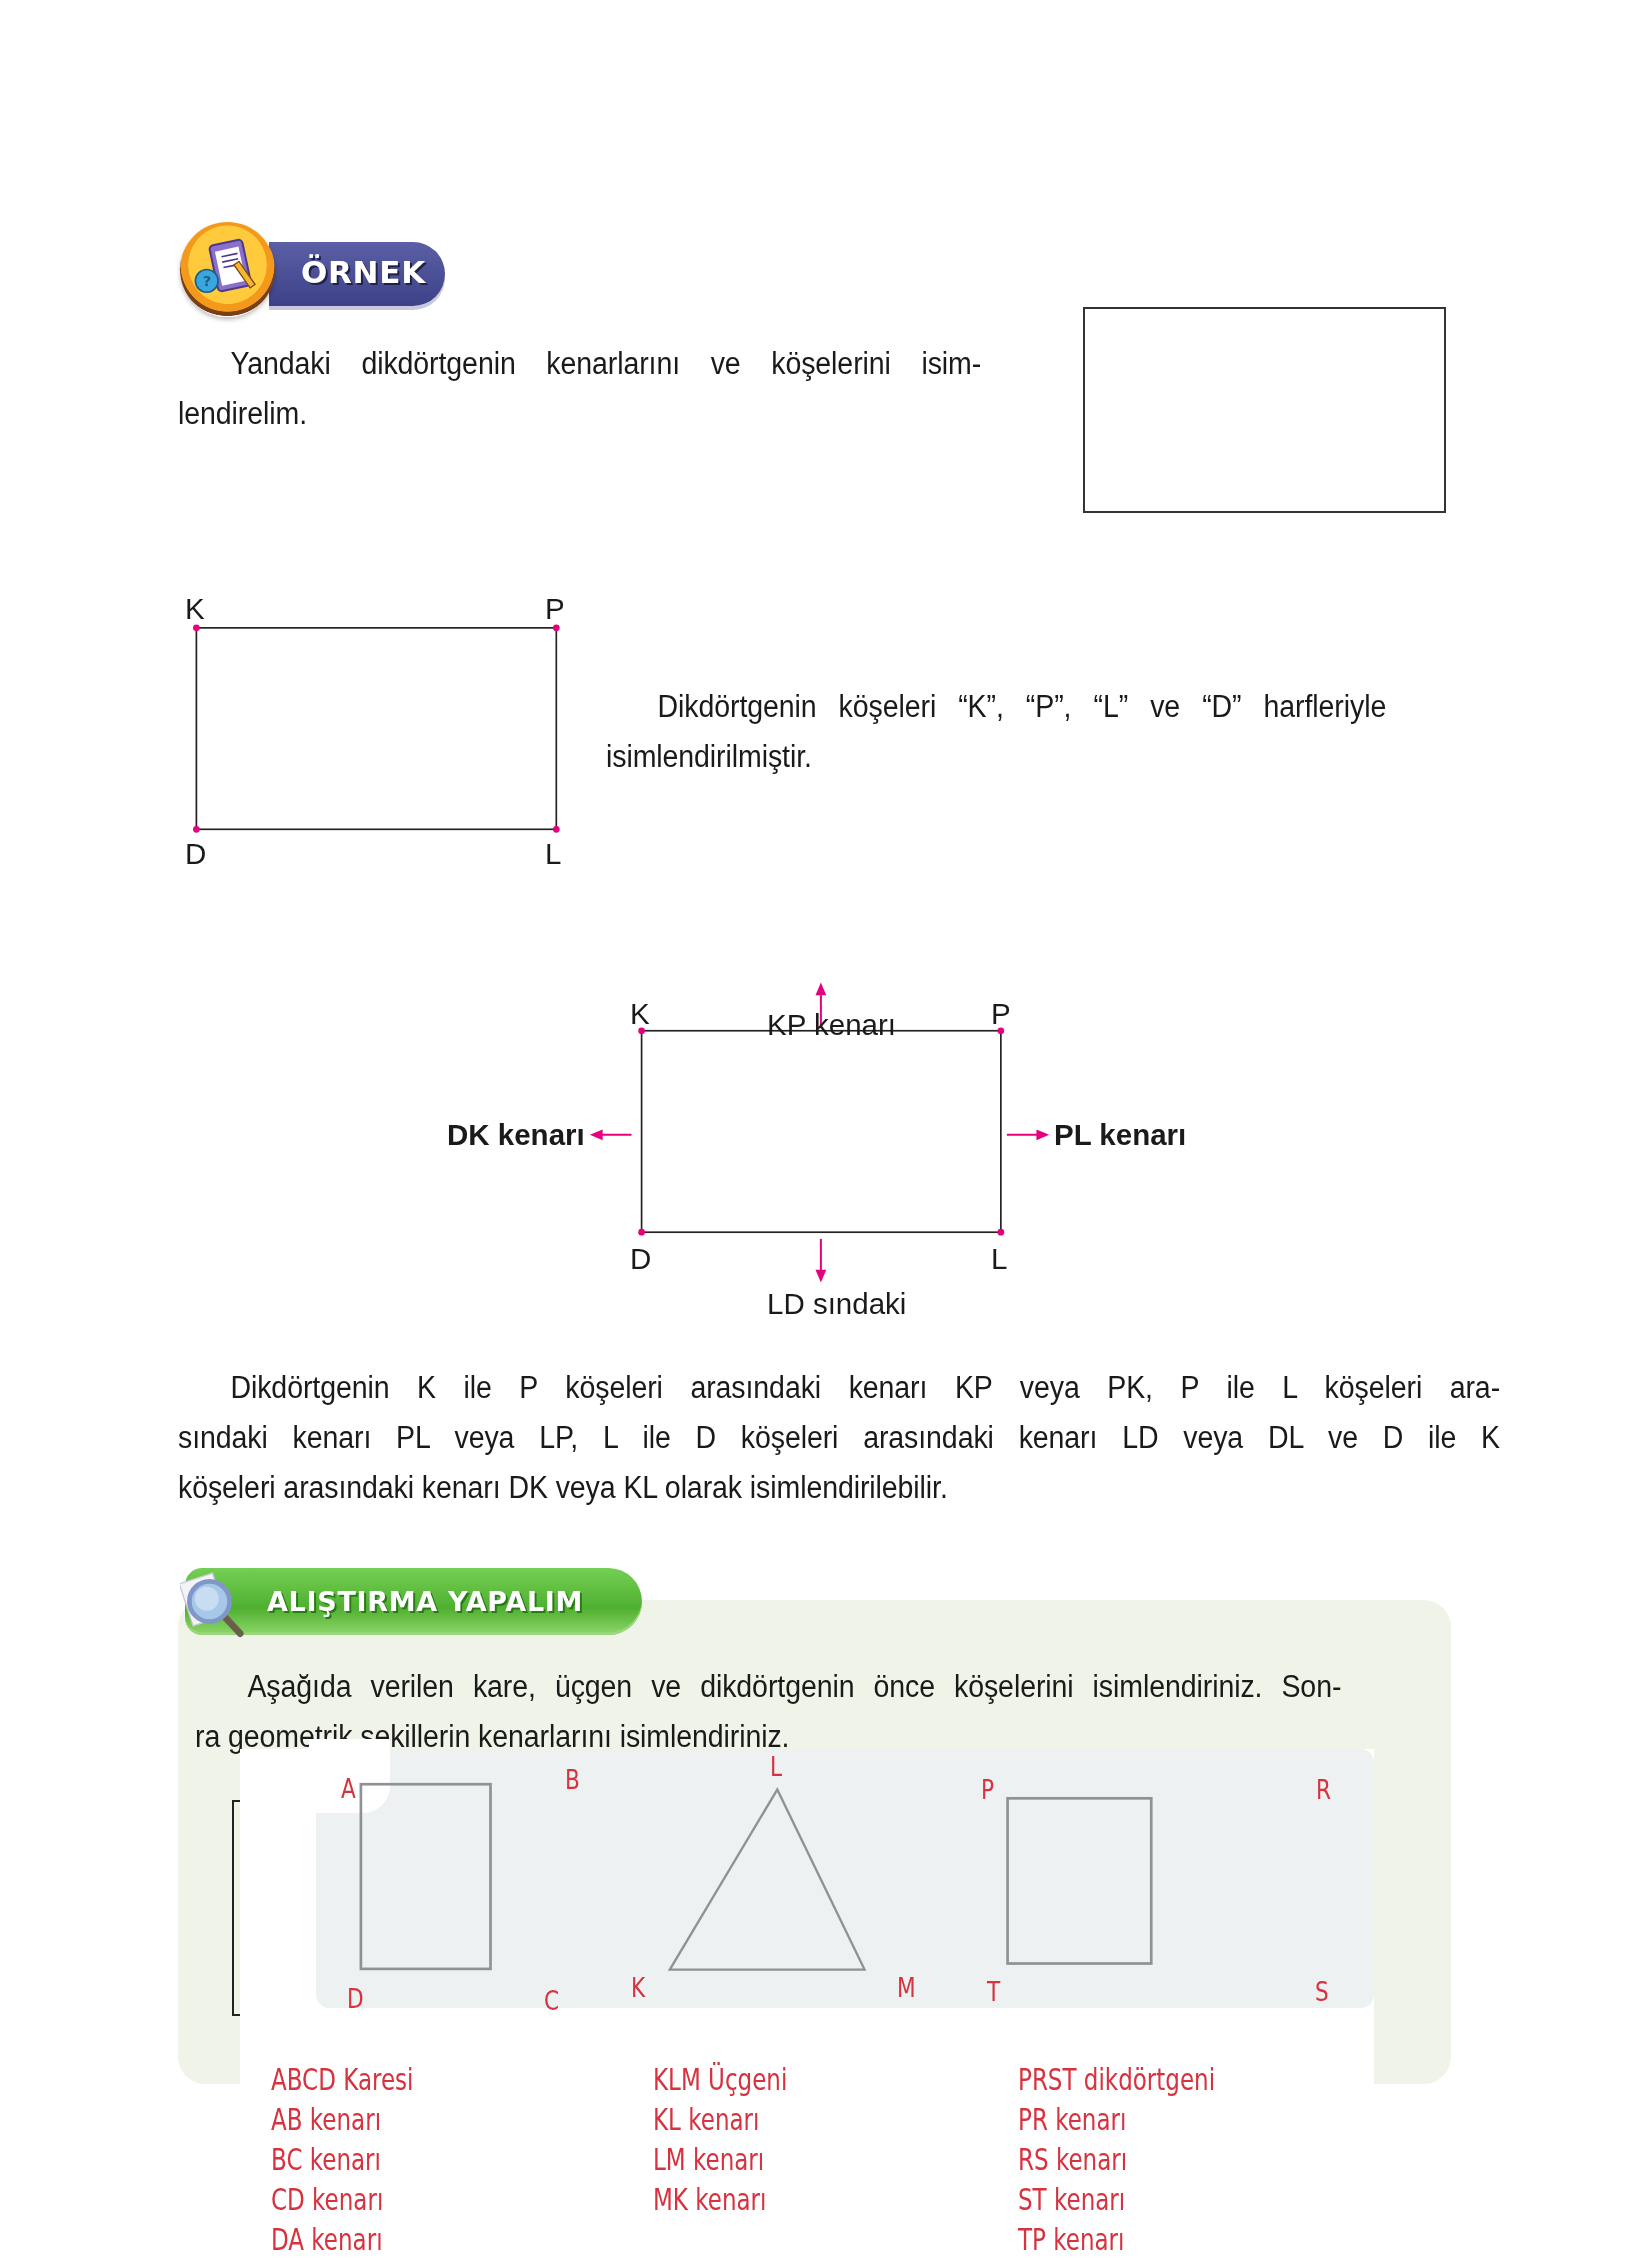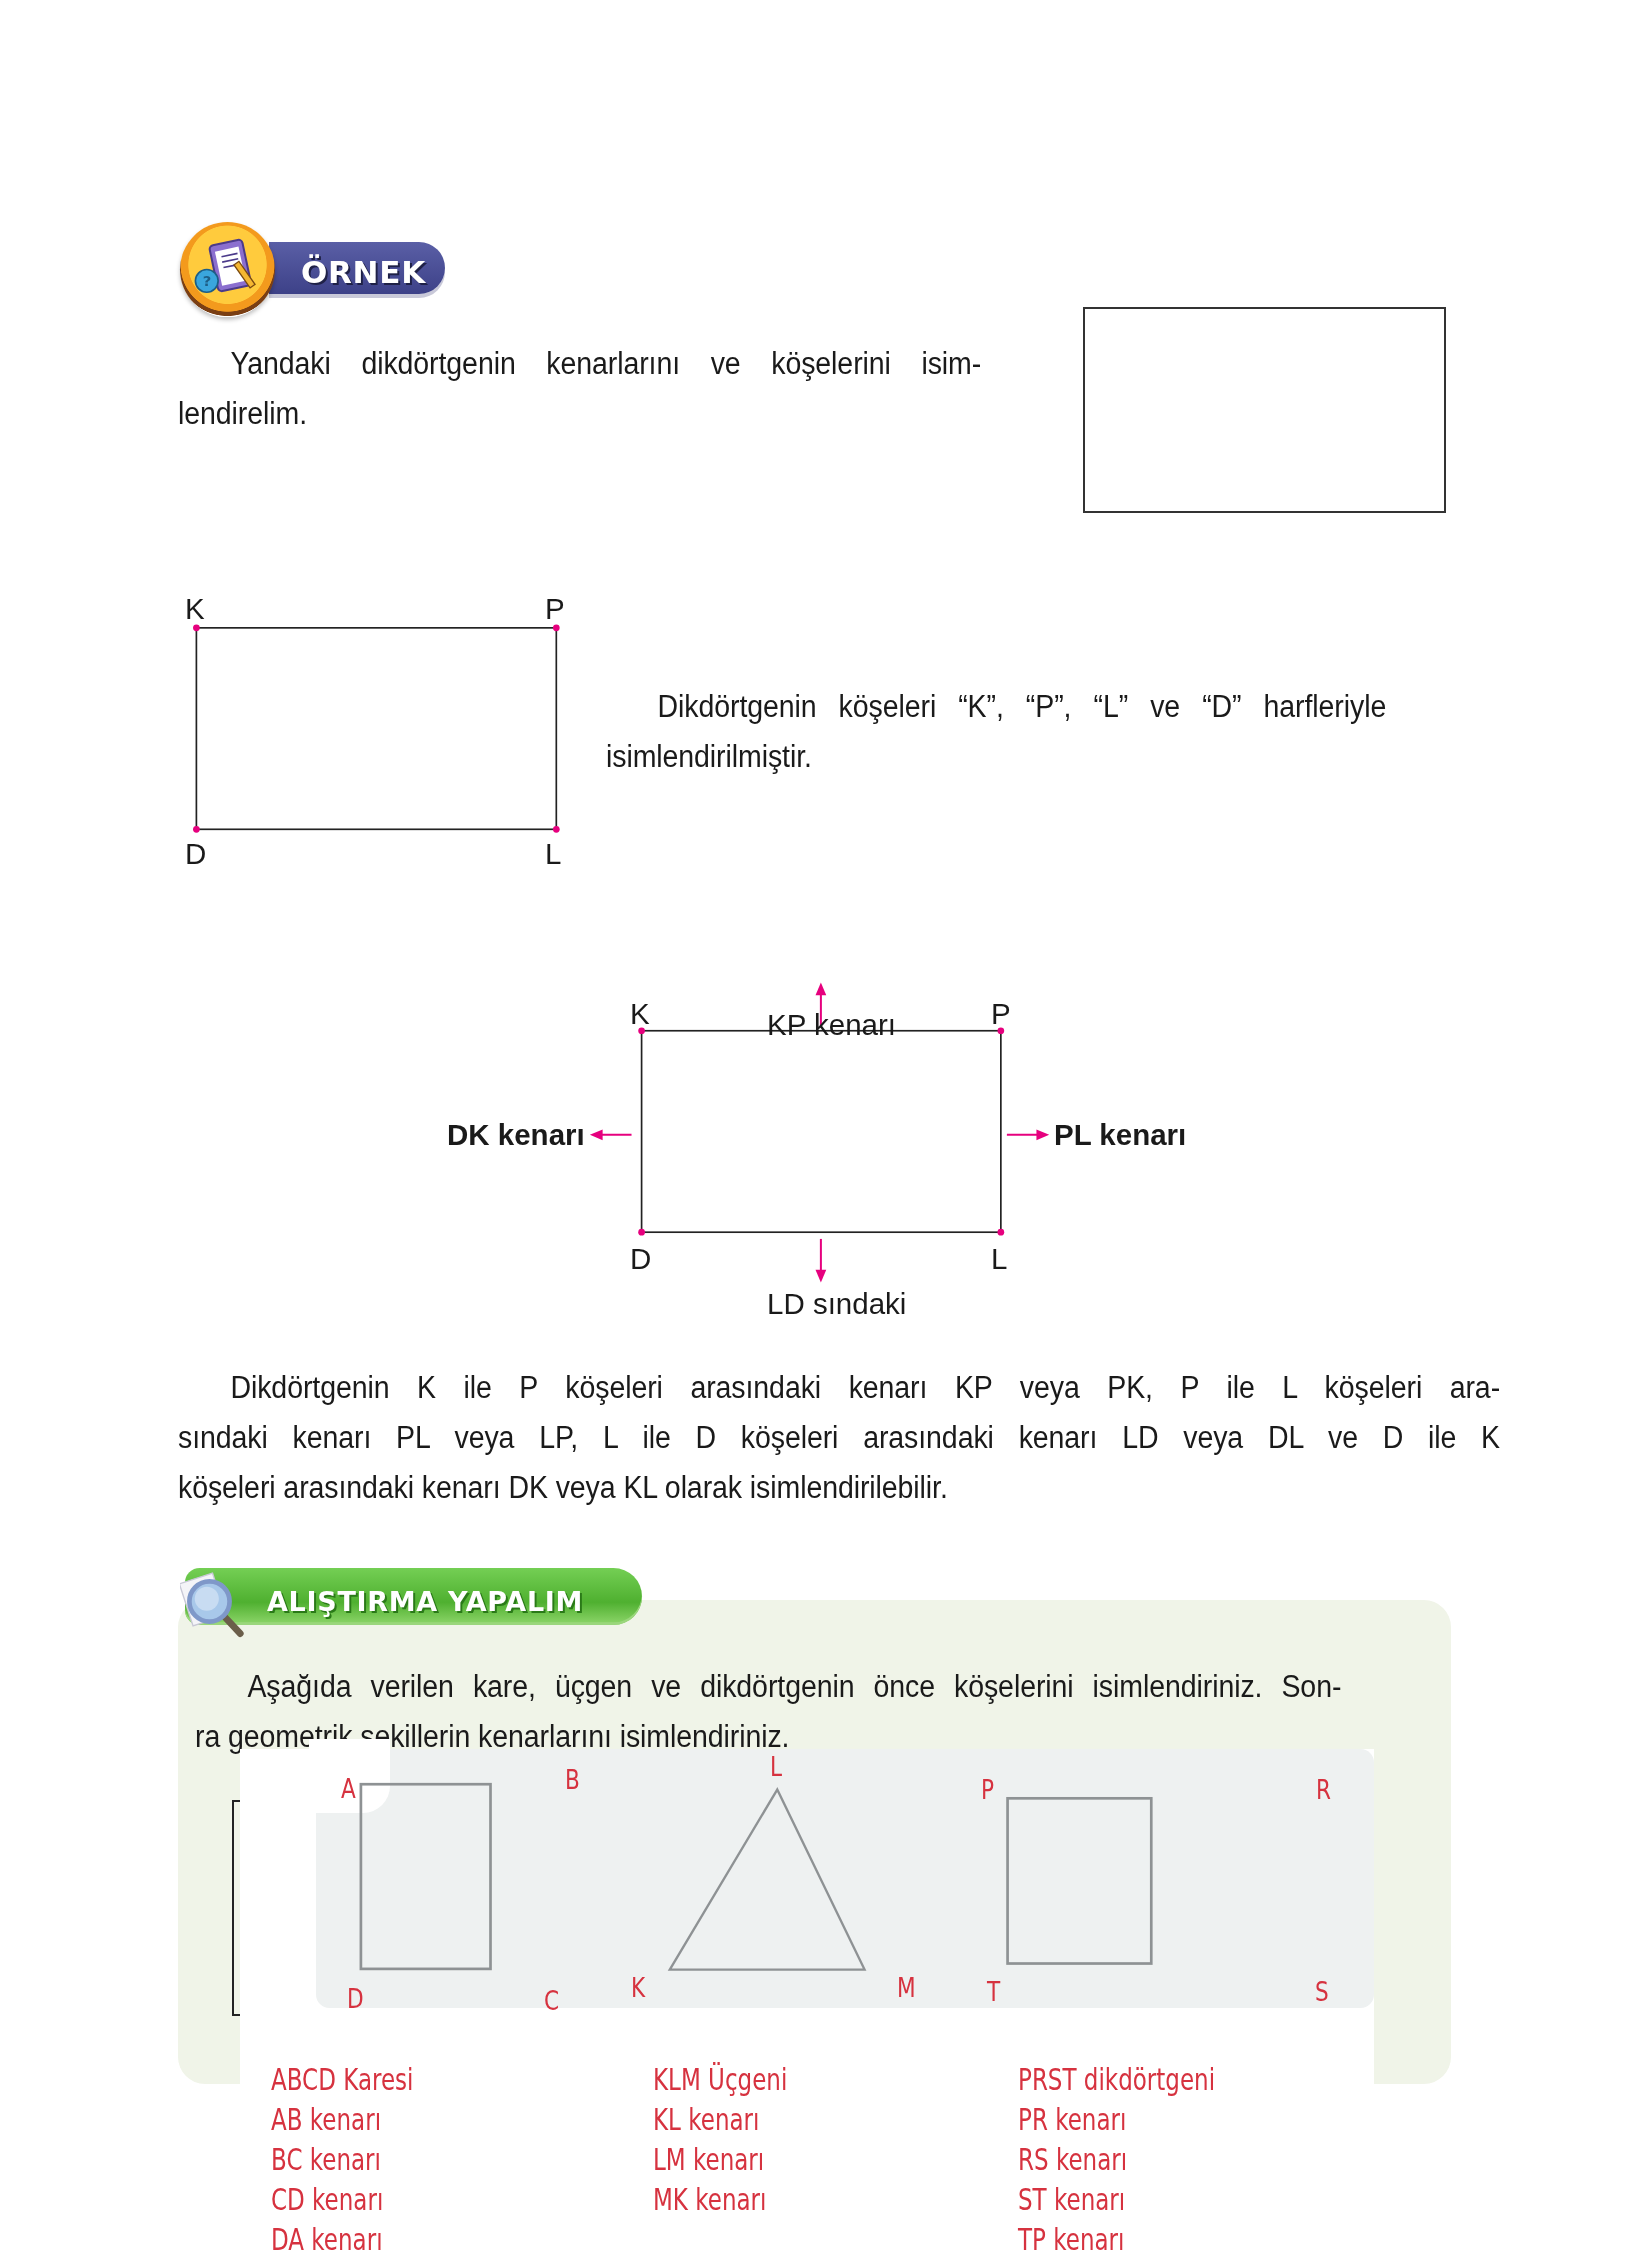--- a/index.html
+++ b/index.html
@@ -4,30 +4,30 @@
 <style>
   html, body { margin:0; padding:0; background:#ffffff; }
   body { width:1627px; height:2261px; position:relative; overflow:hidden;
          font-family:"Liberation Sans", "DejaVu Sans", sans-serif; color:#1a1a1a; }
   .abs { position:absolute; }
   .para { font-size:31px; line-height:50px; letter-spacing:-0.1px; transform:scaleX(0.92); transform-origin:left top; }
   .just { text-align:justify; text-align-last:justify; }
   .lbl { font-size:29.5px; line-height:29.5px; }
   .edge-lbl { font-size:29.5px; line-height:29.5px; white-space:nowrap; }
   
-  .ornek-banner { left:269px; top:242px; width:176px; height:52px; border-radius:0 32px 32px 0;
+  .ornek-banner { left:269px; top:242px; width:176px; height:64px; border-radius:0 32px 32px 0;
       background:linear-gradient(#5a5fa6,#3d4188); box-shadow:0 4px 0 #c9c9d9; }
   .ornek-banner span { position:absolute; left:32px; top:12px; font-family:"DejaVu Sans", sans-serif;
       font-weight:bold; font-size:31px; color:#ffffff; letter-spacing:0.7px;
       text-shadow:2px 2px 0 #1f2147; }
   .ornek-circle { left:180px; top:222px; width:95px; height:95px; border-radius:50%;
       background:radial-gradient(circle at 50% 45%, #ffcb3d 0 55%, #f39a1d 56% 66%, #7a3f14 67% 72%, #ffffff 73%);
       box-shadow:0 2.7px 4px rgba(0,0,0,0.25); }
   
-  .alis-banner { left:185px; top:1568px; width:457px; height:57px; border-radius:17.5px 34px 34px 17.5px;
+  .alis-banner { left:185px; top:1568px; width:457px; height:67px; border-radius:17.5px 34px 34px 17.5px;
       background:linear-gradient(#74cf54,#4fb030 60%,#8fd66b); box-shadow:inset 0 -2.7px 0 #9ad67c; }
   .alis-banner span { position:absolute; left:82px; top:17.5px; font-family:"DejaVu Sans", sans-serif;
       font-weight:bold; font-size:27px; color:#ffffff; letter-spacing:0.7px;
       text-shadow:2px 2px 0 #2a7a18; }
   .lens { left:180px; top:1572px; width:67px; height:67px; }
   .panel { left:178px; top:1600px; width:1273px; height:484px; background:#f0f4e8; border-radius:27px; }
   .overlay { left:240px; top:1749px; width:1134px; height:512px; background:#ffffff; }
   .overlay-photo { left:316px; top:1749px; width:1058px; height:259px; background:#eef1f1; border-radius:13.4px; }
   .red { color:#d6323f; font-family:"DejaVu Sans", sans-serif; }
   .rlbl { font-size:27px; line-height:27px; transform:scaleX(0.8); transform-origin:left top; }

